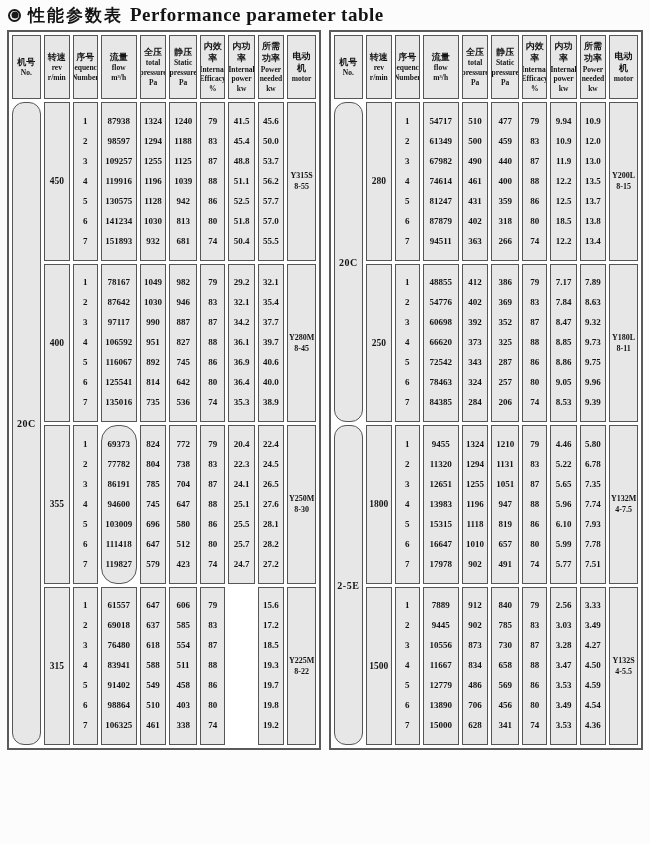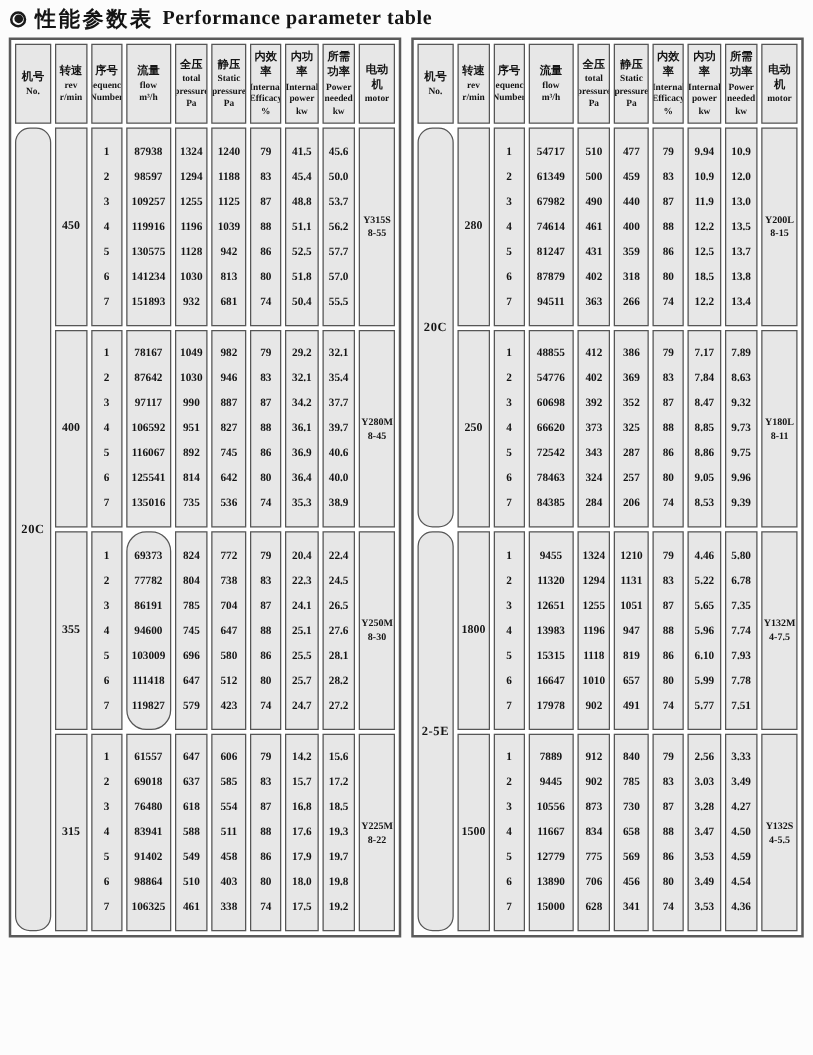--- a/index.html
+++ b/index.html
@@ -17,21 +17,21 @@
   .bullet-icon {
     width:13px; height:13px; border-radius:50%;
     border:2px solid #1a1a1a; position:relative; flex:0 0 auto;
   }
   .bullet-icon::after {
     content:""; position:absolute; left:50%; top:50%;
     width:7px; height:7px; border-radius:50%; background:#1a1a1a;
     transform:translate(-50%,-50%);
   }
   .title-zh { font-size:17px; font-weight:bold; letter-spacing:2px; font-family:"DejaVu Sans","Liberation Sans",sans-serif; }
-  .title-en { font-size:16px; font-weight:bold; letter-spacing:0.5px; }
+  .title-en { font-size:19px; font-weight:bold; letter-spacing:0.5px; }
 
   
   .tables { flex:1 1 auto; display:flex; gap:8px; padding:3px 4px 0 4px; min-height:0; }
   .ptable {
     flex:1; min-width:0;
     display:grid;
     grid-template-columns: 1.1fr 1fr 0.95fr 1.38fr 1.02fr 1.05fr 0.98fr 1fr 1.02fr 1.1fr;
     grid-template-rows: 64px 1fr 1fr 1fr 1fr;
     gap:3px; padding:3px;
     border:2px solid #5a5a5a;
@@ -362,29 +362,20 @@
         </div>
         <div class="cell data-cell" style="grid-area: 5 / 7;">
           <div class="val">79</div>
           <div class="val">83</div>
           <div class="val">87</div>
           <div class="val">88</div>
           <div class="val">86</div>
           <div class="val">80</div>
           <div class="val">74</div>
         </div>
-        <div class="cell data-cell" style="grid-area: 5 / 8;">
-          <div class="val">14.2</div>
-          <div class="val">15.7</div>
-          <div class="val">16.8</div>
-          <div class="val">17.6</div>
-          <div class="val">17.9</div>
-          <div class="val">18.0</div>
-          <div class="val">17.5</div>
-        </div>
         <div class="cell data-cell" style="grid-area: 5 / 9;">
           <div class="val">15.6</div>
           <div class="val">17.2</div>
           <div class="val">18.5</div>
           <div class="val">19.3</div>
           <div class="val">19.7</div>
           <div class="val">19.8</div>
           <div class="val">19.2</div>
         </div>
         <div class="cell motor-cell" style="grid-area: 5 / 10;">
@@ -670,21 +661,21 @@
           <div class="val">11667</div>
           <div class="val">12779</div>
           <div class="val">13890</div>
           <div class="val">15000</div>
         </div>
         <div class="cell data-cell" style="grid-area: 5 / 5;">
           <div class="val">912</div>
           <div class="val">902</div>
           <div class="val">873</div>
           <div class="val">834</div>
-          <div class="val">775</div>
+          <div class="val">486</div>
           <div class="val">706</div>
           <div class="val">628</div>
         </div>
         <div class="cell data-cell" style="grid-area: 5 / 6;">
           <div class="val">840</div>
           <div class="val">785</div>
           <div class="val">730</div>
           <div class="val">658</div>
           <div class="val">569</div>
           <div class="val">456</div>

